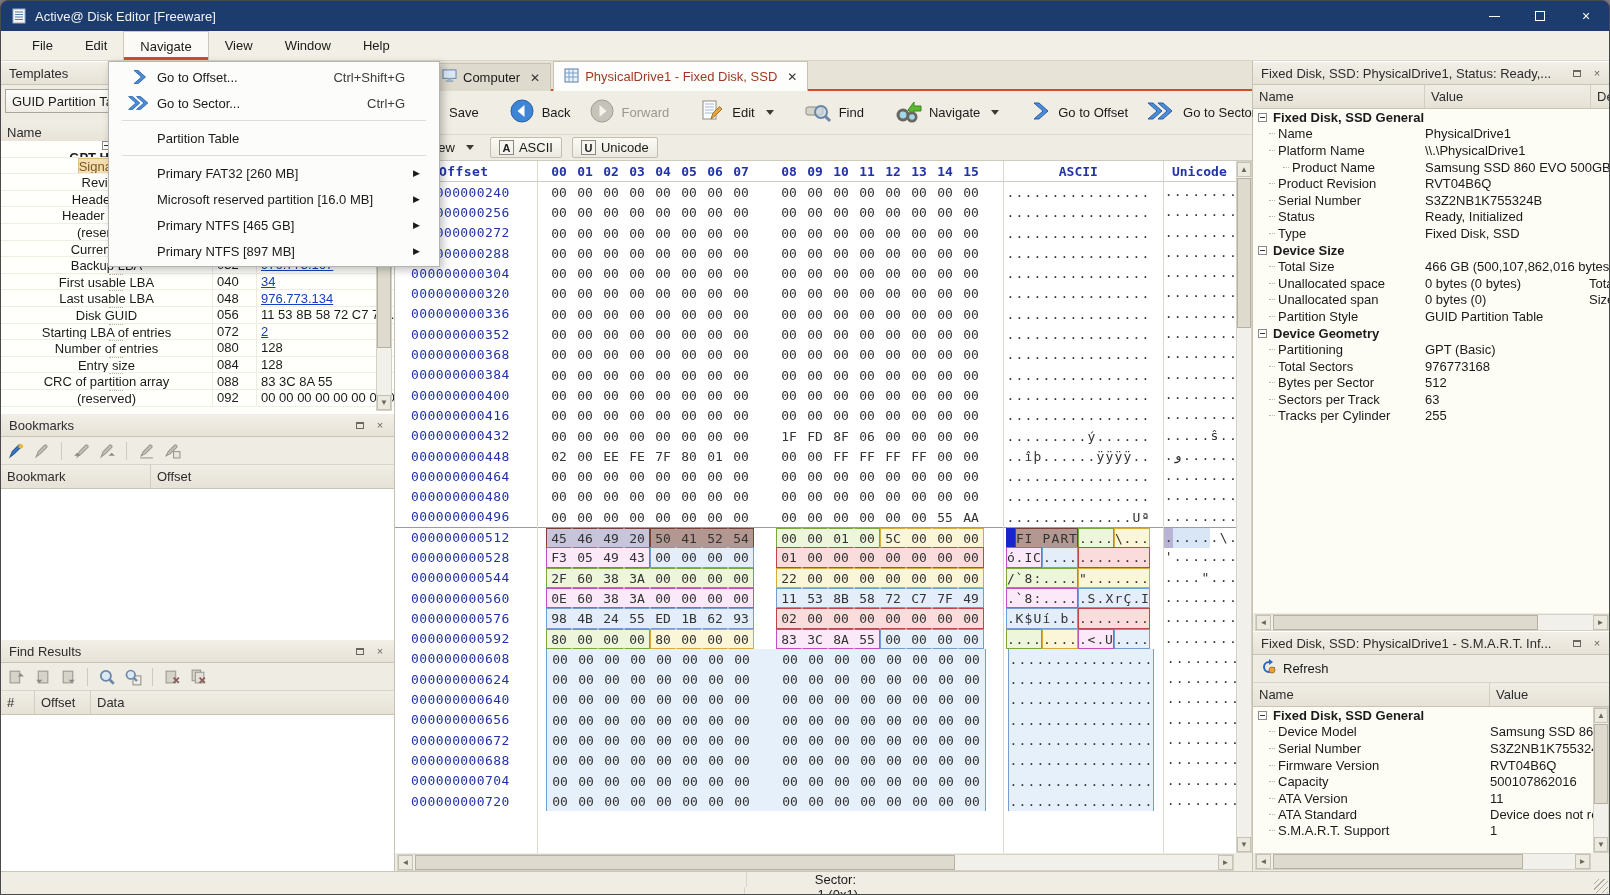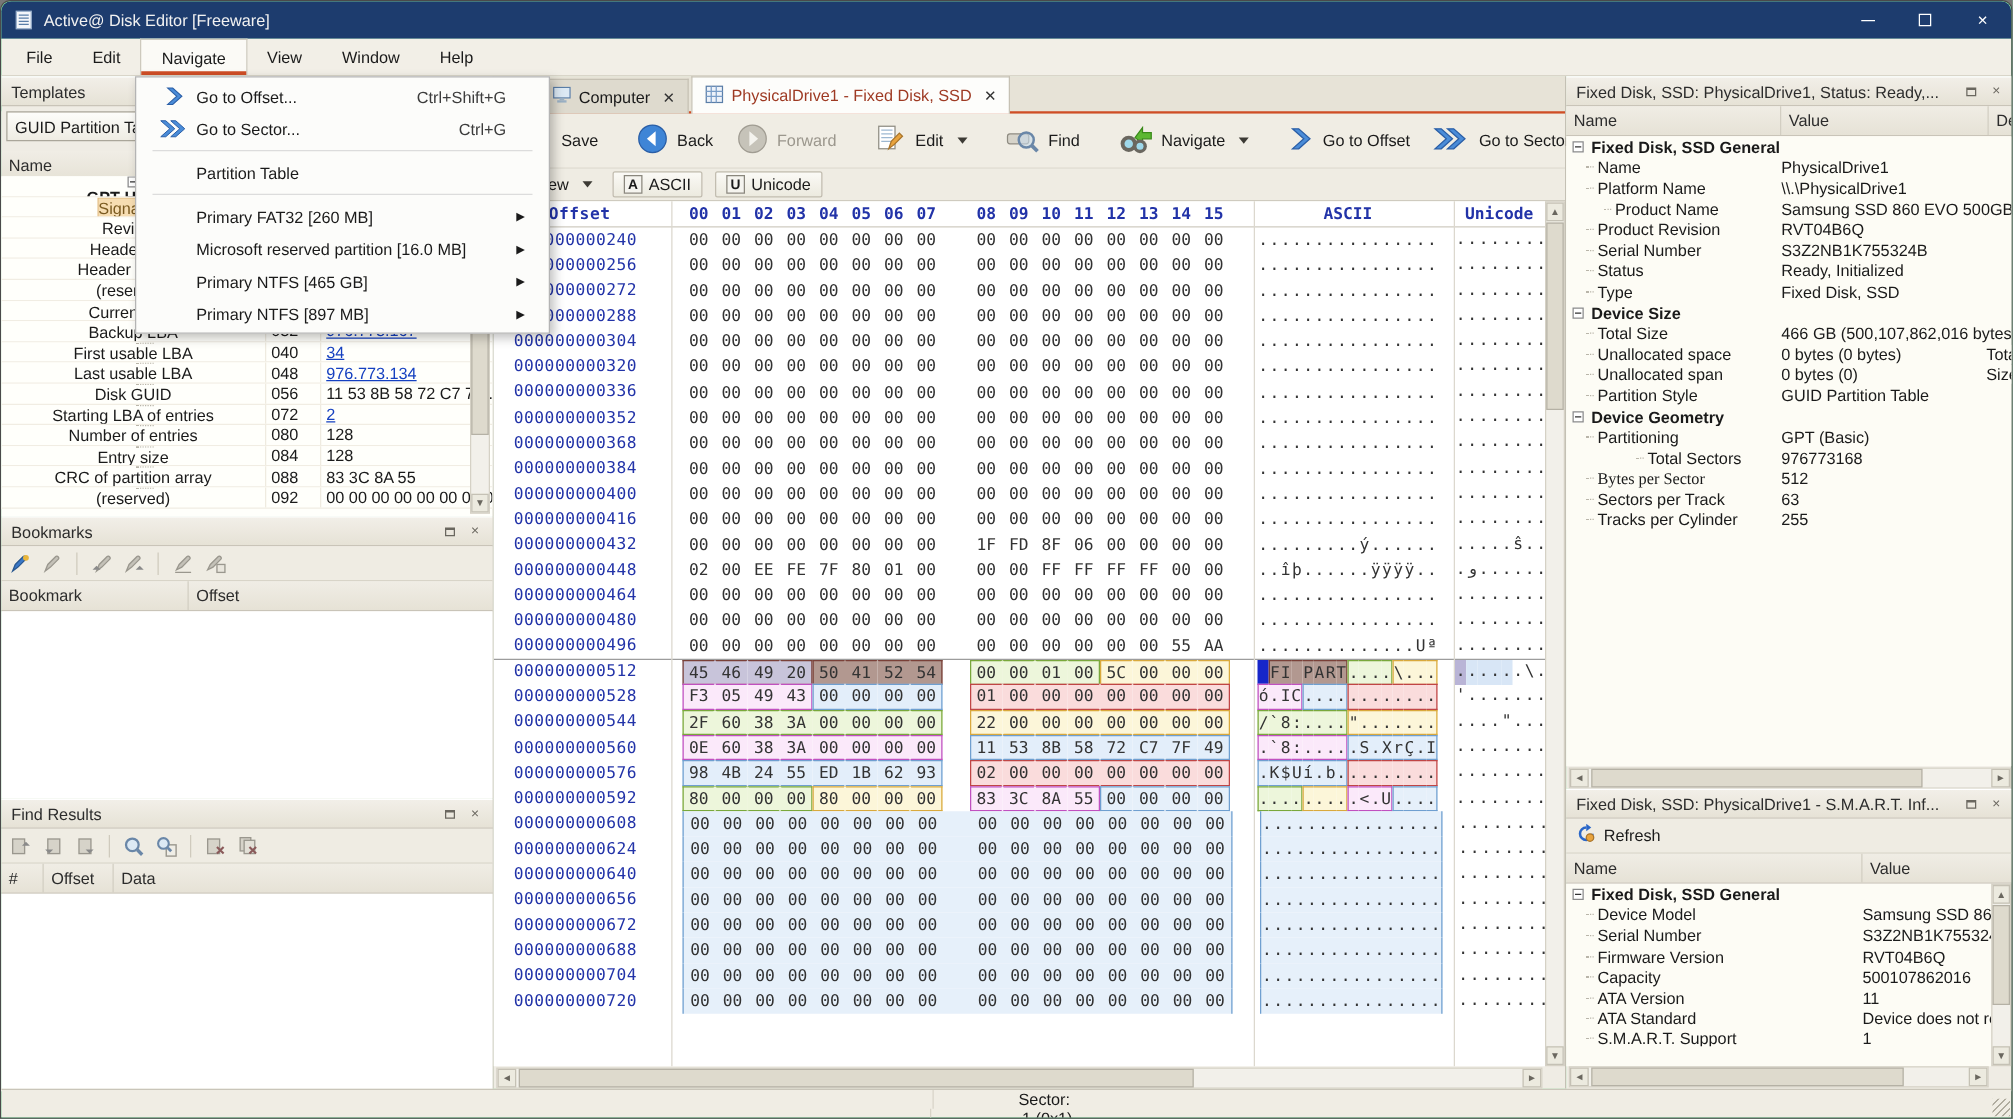--- a/index.html
+++ b/index.html
@@ -1,31 +1,31 @@
 <!DOCTYPE html>
 <html><head>
 <meta charset="utf-8">
 <style>
   html,body{margin:0;padding:0;background:#777;}
   *{box-sizing:border-box;}
-  .window{position:relative;width:1610px;height:895px;background:#86efac;border:1px solid #4a4a4a;
+  .window{position:relative;width:1610px;height:895px;background:#4c1d95;border:1px solid #4a4a4a;
     border-radius:8px 8px 0 0;overflow:hidden;font-family:"Liberation Sans","DejaVu Sans",sans-serif;
     font-size:13px;color:#1a1a1a;-webkit-font-smoothing:antialiased;}
   
   .titlebar{position:absolute;left:0;top:0;right:0;height:30px;background:#1d3c6e;display:flex;align-items:center;
     border-radius:8px 8px 0 0;color:#f2f2f2;}
   .titlebar .appicon{margin:0 8px 0 10px;display:flex;}
   .titlebar .title{font-size:13px;}
   .winbtns{margin-left:auto;display:flex;align-items:center;height:100%;}
   .winbtn{width:46px;height:100%;display:flex;align-items:center;justify-content:center;color:#fff;font-size:14px;}
   .glyph-min{width:11px;height:1px;background:#fff;display:inline-block;}
   .glyph-max{width:10px;height:10px;border:1px solid #fff;display:inline-block;}
   
   .menubar{position:absolute;left:0;top:30px;right:0;height:30px;background:#f2efe7;border-bottom:1px solid #d9d5c9;
-    display:flex;align-items:stretch;padding-left:4px;}
+    display:flex;align-items:stretch;padding-left:15px;}
   .mitem{padding:0 16px;display:flex;align-items:center;position:relative;}
   .mitem.active{background:#fbfaf6;border:1px solid #cdc9bd;border-bottom:none;}
   .mitem.active::after{content:"";position:absolute;left:0;right:0;bottom:0;height:3px;background:#cf4e26;}
   
   .panel{position:absolute;background:#efece4;border-right:1px solid #c4c0b4;}
   .phead{height:24px;background:linear-gradient(#f2efe8,#e6e2d6);border-top:1px solid #fff;border-bottom:1px solid #c9c4b8;
     display:flex;align-items:center;padding:0 6px 0 8px;color:#2c2c2c;}
   .phead .sp{flex:1;}
   .pico{width:16px;height:14px;display:flex;align-items:center;justify-content:center;color:#6a675f;font-size:11px;margin-left:4px;}
   .float-ico{width:8px;height:7px;border:1px solid #6a675f;border-top-width:2px;display:inline-block;}
@@ -2279,28 +2279,28 @@
           <div class="pval"></div>
         </div>
         <div class="prow">
           <div class="pname" style="width: 172px;">
             <span class="guide" style="margin: 0px 3px 0px 16px; width: 6px;"></span>
             <span>Partitioning</span>
           </div>
           <div class="pval">GPT (Basic)</div>
         </div>
         <div class="prow">
-          <div class="pname" style="width: 172px; padding-left: 40px;">
+          <div class="pname" style="width: 172px;">
             <span class="guide" style="margin: 0px 3px 0px 16px; width: 6px;"></span>
             <span>Total Sectors</span>
           </div>
           <div class="pval">976773168</div>
         </div>
         <div class="prow">
-          <div class="pname" style="width: 172px; font-family: Liberation Serif, serif;">
+          <div class="pname" style="width: 172px;">
             <span class="guide" style="margin: 0px 3px 0px 16px; width: 6px;"></span>
             <span>Bytes per Sector</span>
           </div>
           <div class="pval">512</div>
         </div>
         <div class="prow">
           <div class="pname" style="width: 172px;">
             <span class="guide" style="margin: 0px 3px 0px 16px; width: 6px;"></span>
             <span>Sectors per Track</span>
           </div>

